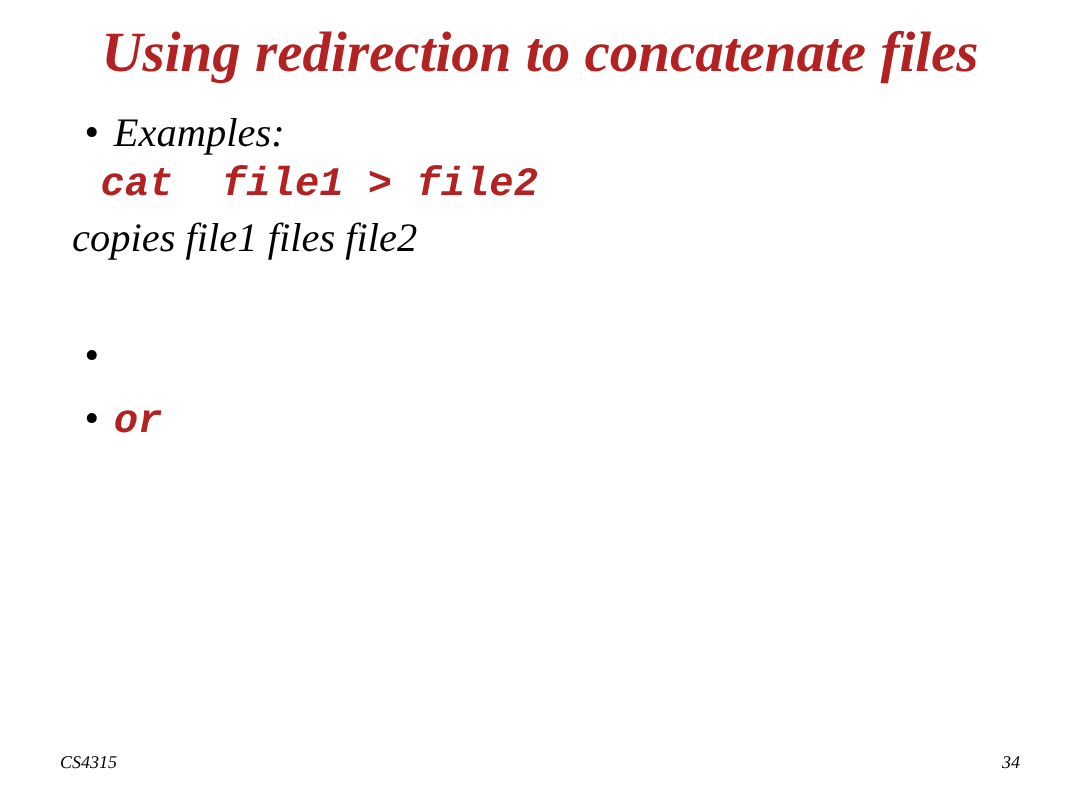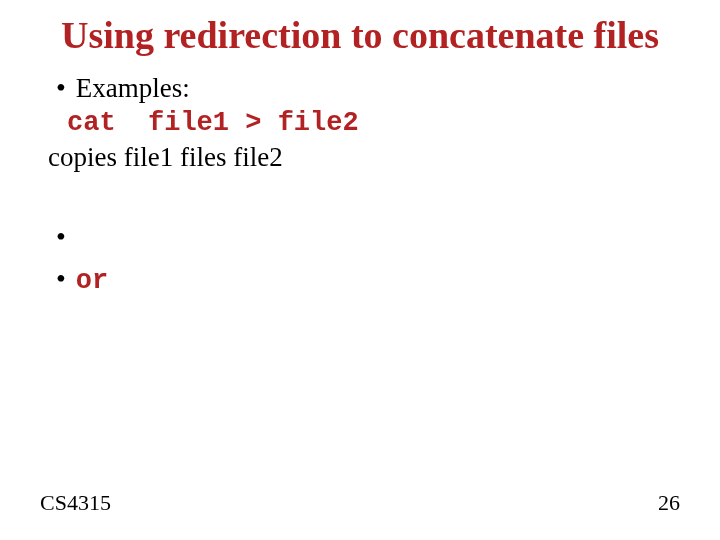--- a/index.html
+++ b/index.html
@@ -10,20 +10,21 @@
     background: #ffffff;
     font-family: "Times New Roman", Times, serif;
     color: #000;
     overflow: hidden;
   }
   .slide {
     position: relative;
     width: 720px;
     height: 540px;
     box-sizing: border-box;
+    font-style: italic;
   }
   .title {
     color: #b22222;
     font-size: 38px;
     font-weight: bold;
     text-align: center;
     line-height: 1.15;
     padding-top: 14px;
     padding-left: 40px;
     padding-right: 40px;
@@ -60,21 +61,21 @@
   .gap-med { height: 14px; }
   .footer {
     position: absolute;
     left: 0;
     right: 0;
     bottom: 24px;
     display: flex;
     align-items: baseline;
     justify-content: space-between;
     padding: 0 40px 0 40px;
-    font-size: 22px;
+    font-size: 12px;
     color: #000;
   }
   .footer .center {
     position: absolute;
     left: 50%;
     transform: translateX(-50%);
   }
 </style>
 </head>
 <body>
@@ -110,16 +111,16 @@
       <span class="mono">or</span>
     </div>
 
     <div class="gap-small"></div>
 
 
   </div>
 
   <div class="footer">
     <span>CS4315</span>
-    <span>26</span>
+    <span>34</span>
   </div>
 
 </div>
 
 </body></html>

